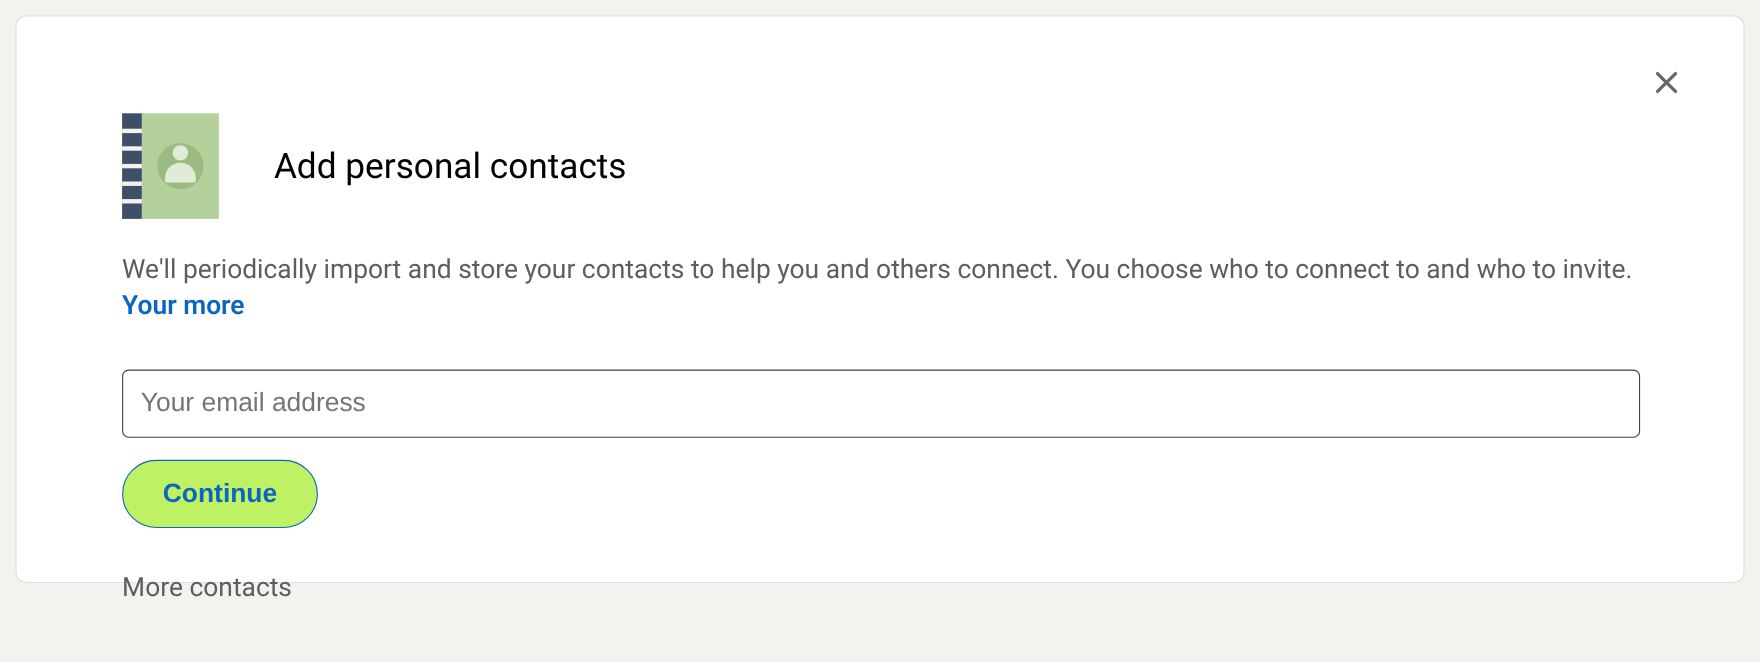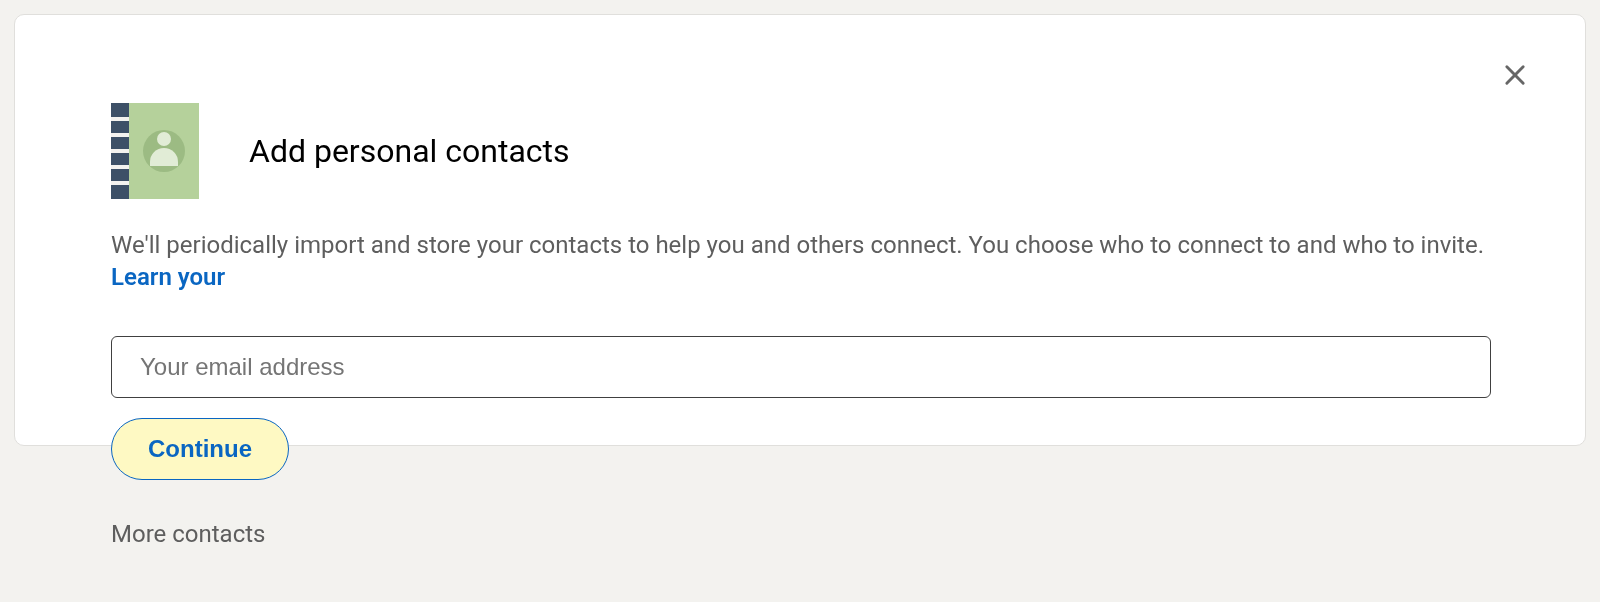--- a/index.html
+++ b/index.html
@@ -12,21 +12,21 @@
       background: #f3f2ef;
       width: 1600px;
       height: 602px;
       padding: 14px;
     }
     .card {
       background: #ffffff;
       border: 1px solid #e0dfdc;
       border-radius: 10px;
       width: 100%;
-      height: 432px;
+      height: 516px;
       position: relative;
       padding: 88px 94px 40px 96px;
     }
     .close-btn {
       position: absolute;
       top: 40px;
       right: 50px;
       width: 40px;
       height: 40px;
       display: flex;
@@ -116,35 +116,35 @@
       color: #0a66c2;
       font-weight: 600;
       cursor: pointer;
       text-decoration: none;
     }
     .email-input {
       width: 100%;
       height: 62px;
       border: 1px solid #404040;
       border-radius: 6px;
-      padding: 0 28px;
+      padding: 0 16px;
       font-size: 24px;
       color: #3b82f6;
       margin-bottom: 20px;
       outline: none;
     }
     .email-input::placeholder {
       color: #757575;
     }
     .continue-btn {
       height: 62px;
       padding: 0 36px;
       border: 1.5px solid #0a66c2;
       border-radius: 31px;
-      background: #fef9c3;
+      background: #bef264;
       color: #0a66c2;
       font-size: 24px;
       font-weight: 600;
       cursor: pointer;
       margin-bottom: 40px;
       display: inline-flex;
       align-items: center;
       justify-content: center;
     }
     .more-options {
@@ -182,21 +182,21 @@
         <div class="avatar-circle">
           <div class="avatar-head"></div>
           <div class="avatar-body"></div>
         </div>
       </div>
     </div>
     <h1 class="title">Add personal contacts</h1>
   </div>
 
   <p class="description">
-    <span>We'll periodically import and store your contacts to help you and others connect. You choose who to connect to and who to invite. </span><a class="learn-more">Learn your</a>
+    <span>We'll periodically import and store your contacts to help you and others connect. You choose who to connect to and who to invite. </span><a class="learn-more">Your more</a>
   </p>
 
   <input type="email" class="email-input" placeholder="Your email address" style="">
 
   <div>
     <button class="continue-btn">Continue</button>
   </div>
 
   <button class="more-options">More contacts</button>
 

